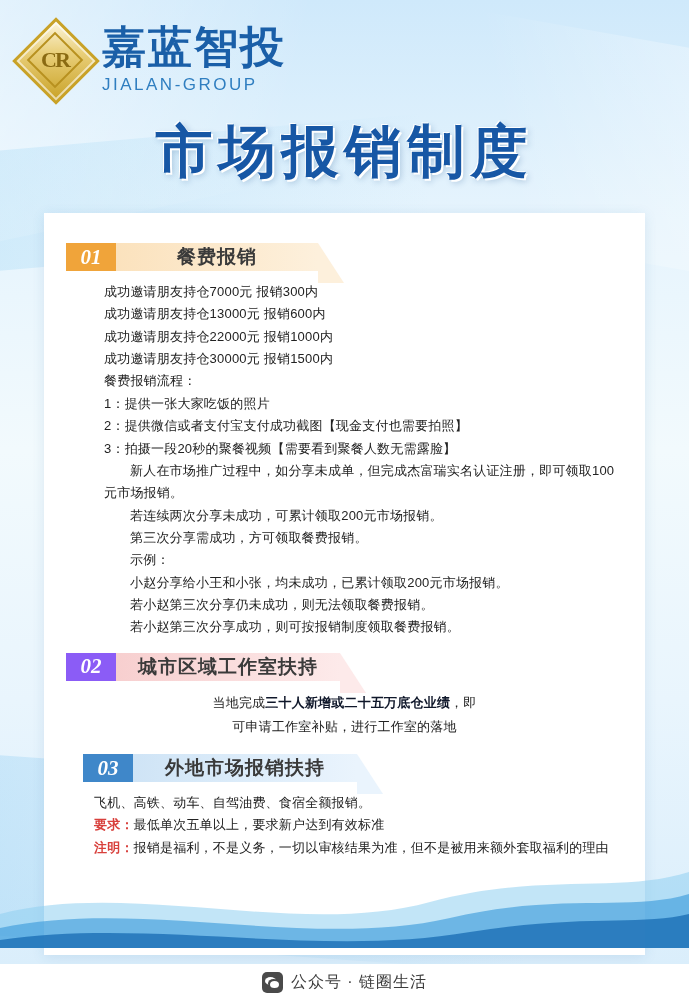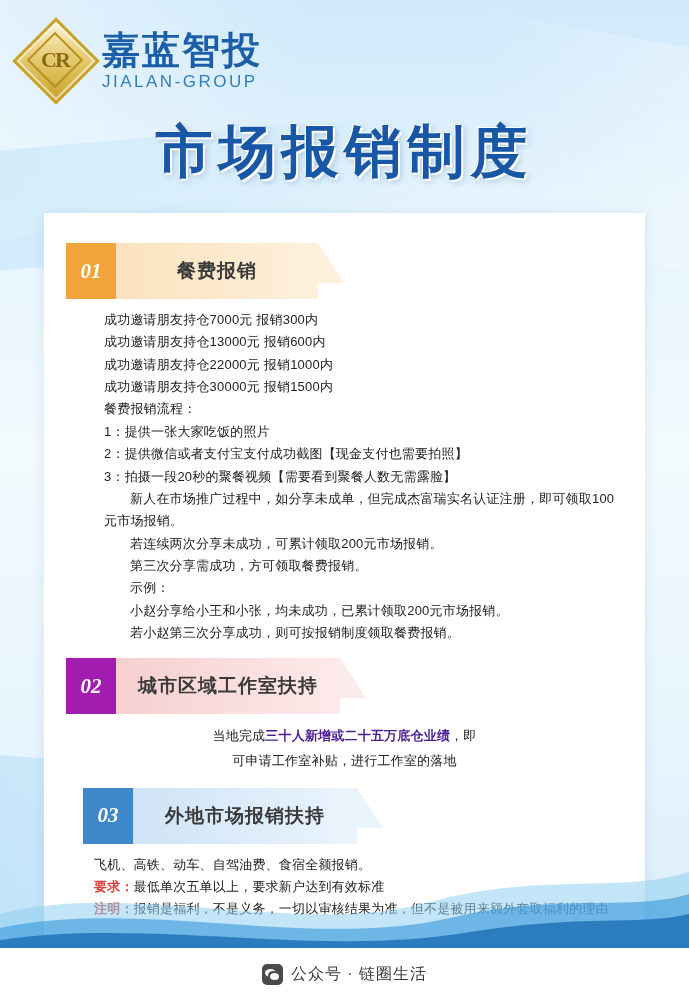--- a/index.html
+++ b/index.html
@@ -87,22 +87,22 @@
     align-items: center;
     justify-content: center;
     font-family: "Liberation Serif", serif;
     font-size: 22px;
     font-weight: bold;
     color: #8a6a12;
     letter-spacing: -2px;
   }
   .logo-text { line-height: 1; }
   .logo-cn {
-    font-family: Liberation Sans, sans-serif;
-    font-size: 38px;
+    font-family: Liberation Mono, monospace;
+    font-size: 44px;
     font-weight: bold;
     color: #1a5fa8;
     letter-spacing: 2px;
   }
   .logo-en {
     margin-top: 4px;
     font-size: 17px;
     font-weight: normal;
     color: #2f7ec0;
     letter-spacing: 2.5px;
@@ -131,21 +131,21 @@
     background: #ffffff;
     min-height: 700px;
     padding: 24px 22px 18px 22px;
     box-shadow: 0 2px 12px rgba(40,100,160,0.12);
   }
 
   
   .sec {
     display: flex;
     align-items: stretch;
-    height: 56px;
+    height: 28px;
     margin-top: 6px;
     width: 278px;
   }
   .sec-num {
     width: 50px;
     display: flex;
     align-items: center;
     justify-content: center;
     color: #ffffff;
     font-family: "Liberation Serif", serif;
@@ -168,21 +168,21 @@
     content: "";
     position: absolute;
     right: -22px;
     top: 0;
     border-top: 40px solid transparent;
     border-left: 22px solid currentColor;
     opacity: 0;
   }
   .sec-orange .sec-num { background: #f0a43a; }
   .sec-orange .sec-label { background: linear-gradient(90deg,#fbe2bd,#fdf0dc); }
-  .sec-red .sec-num { background: #a21caf; }
+  .sec-red .sec-num { background: #8b5cf6; }
   .sec-red .sec-label { background: linear-gradient(90deg,#f7cfcf,#fdeaea); }
   .sec-blue .sec-num { background: #3f87c9; }
   .sec-blue .sec-label { background: linear-gradient(90deg,#cfe4f6,#eaf4fd); }
 
   .sec-tail {
     width: 0; height: 0;
     border-top: 40px solid transparent;
     border-bottom: 0 solid transparent;
   }
   .sec-orange .sec-tail { border-left: 26px solid #fdf0dc; }
@@ -201,42 +201,42 @@
   }
   .ln.indent { text-indent: 2em; }
 
   .center-block {
     text-align: center;
     margin-top: 10px;
     padding: 0 20px;
   }
   .center-block .ln { line-height: 1.9; }
 
-  .red { color: #4c1d95; }
+  .red { color: #0f172a; }
   .bold { font-weight: bold; }
 
   .sec3-body {
     margin-top: 10px;
     padding-left: 28px;
     padding-right: 10px;
   }
   .kv { display: block; }
   .kv .k { color: #d8403c; font-weight: bold; }
 
   
   .footer-wave {
     position: absolute;
     left: 0; right: 0; bottom: 52px;
     height: 120px;
     pointer-events: none;
   }
   .footer-bar {
     position: absolute;
     left: 0; right: 0; bottom: 0;
-    height: 52px;
+    height: 36px;
     background: #ffffff;
     display: flex;
     align-items: center;
     justify-content: center;
     gap: 8px;
     margin-top: 46px;
   }
   .wechat-icon {
     width: 21px; height: 21px;
     border-radius: 5px;
@@ -304,20 +304,21 @@
       <div class="ln">成功邀请朋友持仓30000元 报销1500内</div>
       <div class="ln">餐费报销流程：</div>
       <div class="ln">1：提供一张大家吃饭的照片</div>
       <div class="ln">2：提供微信或者支付宝支付成功截图【现金支付也需要拍照】</div>
       <div class="ln">3：拍摄一段20秒的聚餐视频【需要看到聚餐人数无需露脸】</div>
       <div class="ln indent">新人在市场推广过程中，如分享未成单，但完成杰富瑞实名认证注册，即可领取100元市场报销。</div>
       <div class="ln indent">若连续两次分享未成功，可累计领取200元市场报销。</div>
       <div class="ln indent">第三次分享需成功，方可领取餐费报销。</div>
       <div class="ln indent">示例：</div>
       <div class="ln indent">小赵分享给小王和小张，均未成功，已累计领取200元市场报销。</div>
+      <div class="ln indent">若小赵第三次分享仍未成功，则无法领取餐费报销。</div>
       <div class="ln indent">若小赵第三次分享成功，则可按报销制度领取餐费报销。</div>
     </div>
 
     <div class="sec sec-red" style="width:300px;margin-top:14px;">
       <div class="sec-num">02</div>
       <div class="sec-label">城市区域工作室扶持</div>
       <div class="sec-tail"></div>
     </div>
     <div class="center-block">
       <div class="ln">

